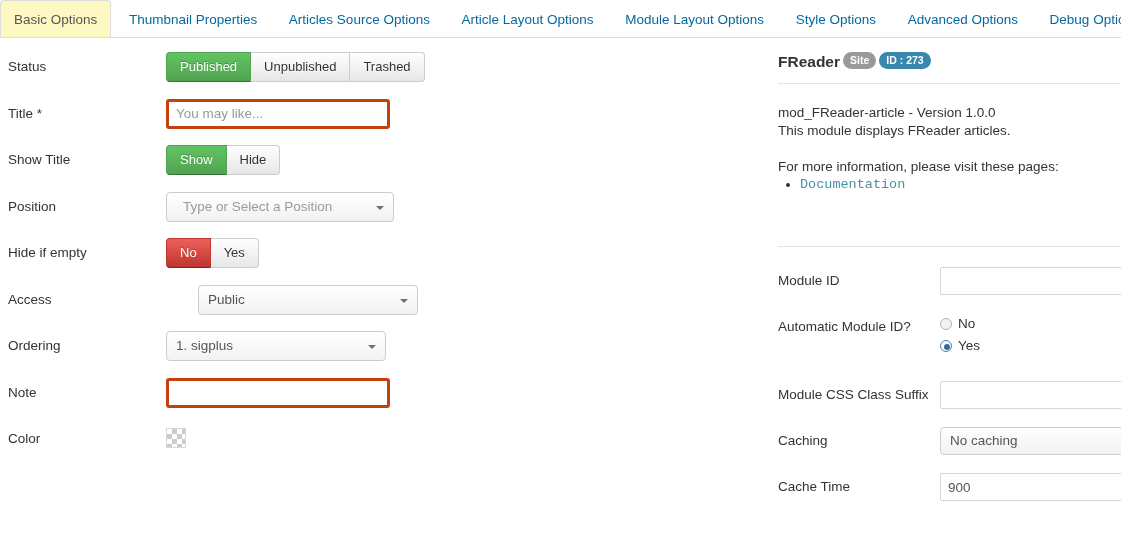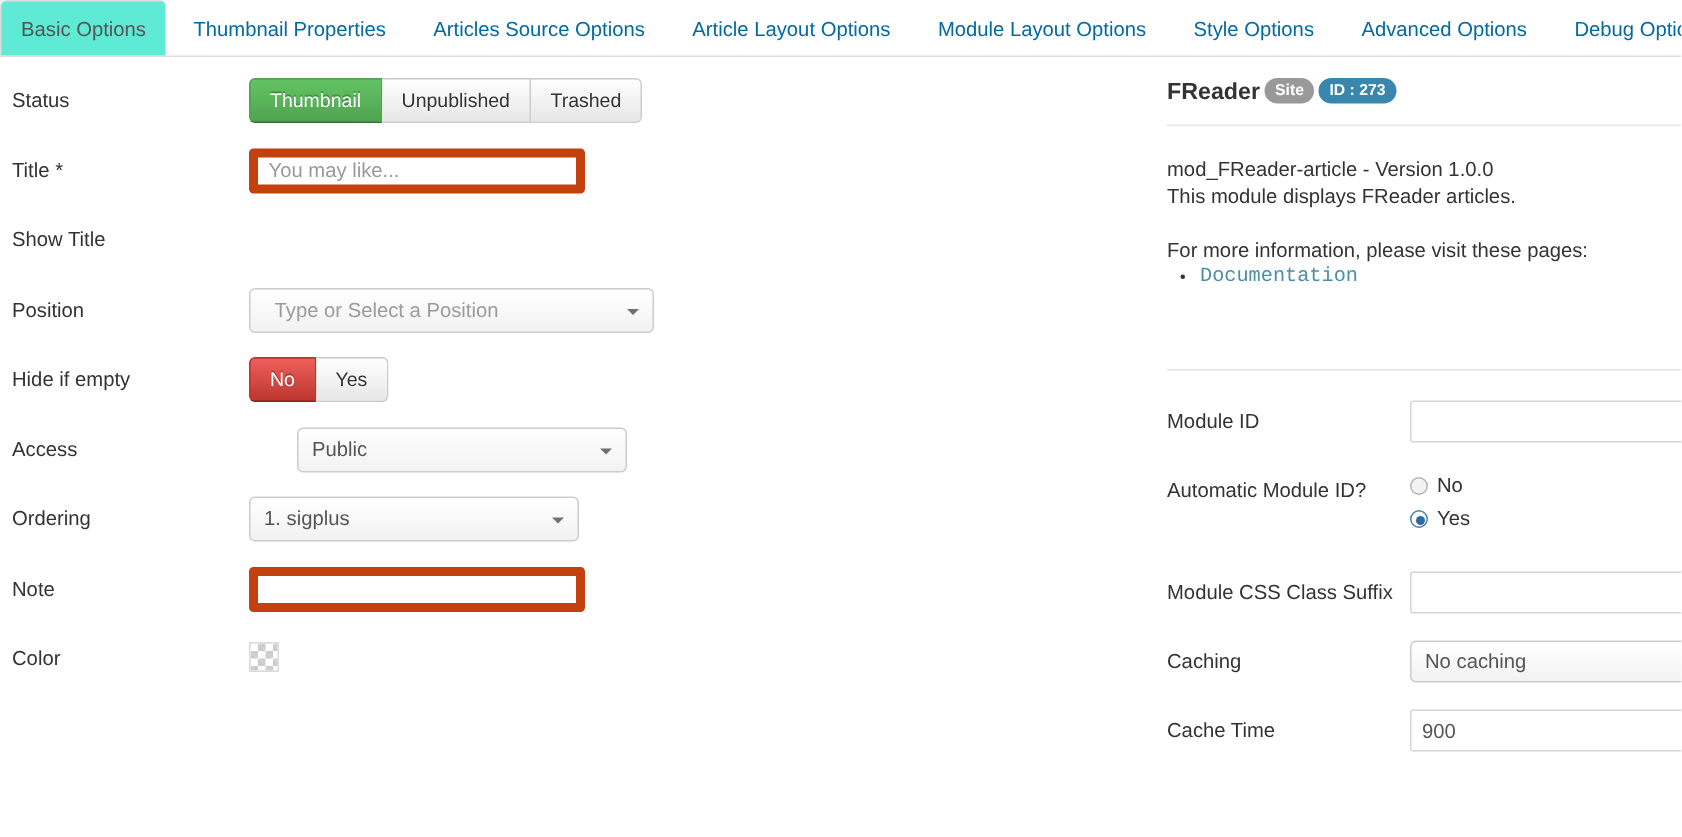--- a/index.html
+++ b/index.html
@@ -29,21 +29,21 @@
     font-size: 13.5px;
     color: #0369a1;
     border: 1px solid transparent;
     border-bottom: none;
     margin-bottom: -1px;
     vertical-align: top;
     cursor: pointer;
   }
   .tab.active {
     color: #555555;
-    background: #5eead4;
+    background: #fef9c3;
     border-color: #dddddd #dddddd #ffffff;
     border-radius: 4px 4px 0 0;
   }
 
   
   .content {
     position: relative;
     height: 520px;
   }
   .left-pane {
@@ -113,21 +113,21 @@
     text-shadow: 0 -1px 0 rgba(0,0,0,0.25);
   }
 
   
   .inp {
     font-family: "Liberation Sans", sans-serif;
     font-size: 13.5px;
     color: #555555;
     height: 30px;
     padding: 4px 7px;
-    border: 6px solid #c2410c;
+    border: 3px solid #c2410c;
     border-radius: 3px;
     background: #ffffff;
     outline: none;
   }
   .inp::placeholder { color: #999999; opacity: 1; }
   .inp.w-title { width: 224px; }
   .inp.w-note { width: 224px; }
 
   
   .sel {
@@ -149,21 +149,21 @@
   .sel.placeholder-style { color: #9b9b9b; }
   .caret {
     position: absolute;
     right: 9px;
     top: 13px;
     width: 0; height: 0;
     border-left: 4px solid transparent;
     border-right: 4px solid transparent;
     border-top: 4px solid #707070;
   }
-  .sel.w-position { width: 270px; padding-left: 16px; }
+  .sel.w-position { width: 228px; padding-left: 16px; }
   .sel.w-access   { width: 220px; margin-left: 32px; }
   .sel.w-order    { width: 220px; }
 
   
   .swatch {
     width: 20px; height: 20px;
     margin-top: 4px;
     border: 1px solid #d9d9d9;
     background-color: #ffffff;
     background-image:
@@ -305,36 +305,42 @@
 </div>
 
 <div class="content">
 
   <div class="left-pane">
 
     <div class="row">
       <div class="lbl">Status</div>
       <div class="ctl">
         <div class="btn-group">
-          <span class="btn on-green">Thumbnail</span>
+          <span class="btn on-green">Published</span>
           <span class="btn">Unpublished</span>
           <span class="btn">Trashed</span>
         </div>
       </div>
     </div>
 
     <div class="row">
       <div class="lbl">Title *</div>
       <div class="ctl">
         <input class="inp w-title" type="text" placeholder="You may like..." style="">
       </div>
     </div>
 
     <div class="row">
       <div class="lbl">Show Title</div>
+      <div class="ctl">
+        <div class="btn-group">
+          <span class="btn on-green">Show</span>
+          <span class="btn">Hide</span>
+        </div>
+      </div>
     </div>
 
     <div class="row">
       <div class="lbl">Position</div>
       <div class="ctl">
         <div class="sel w-position placeholder-style">
           <span>Type or Select a Position</span>
           <span class="caret"></span>
         </div>
       </div>

